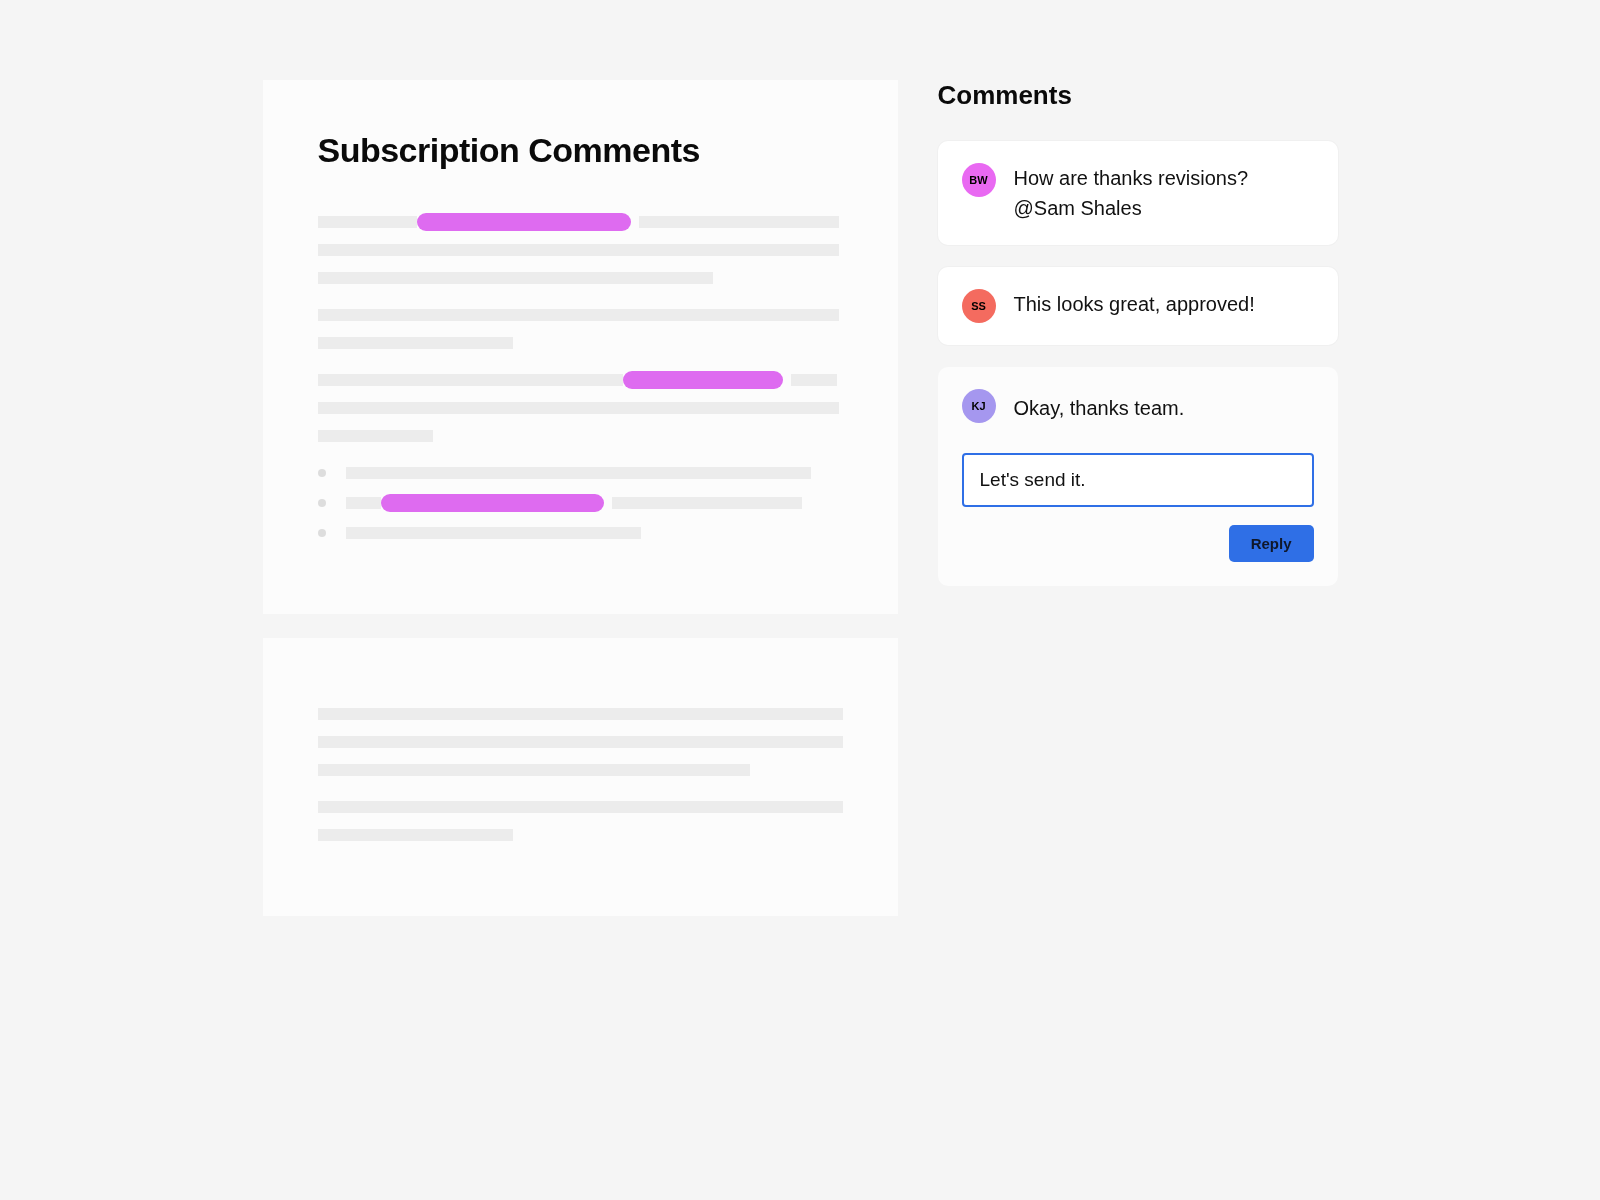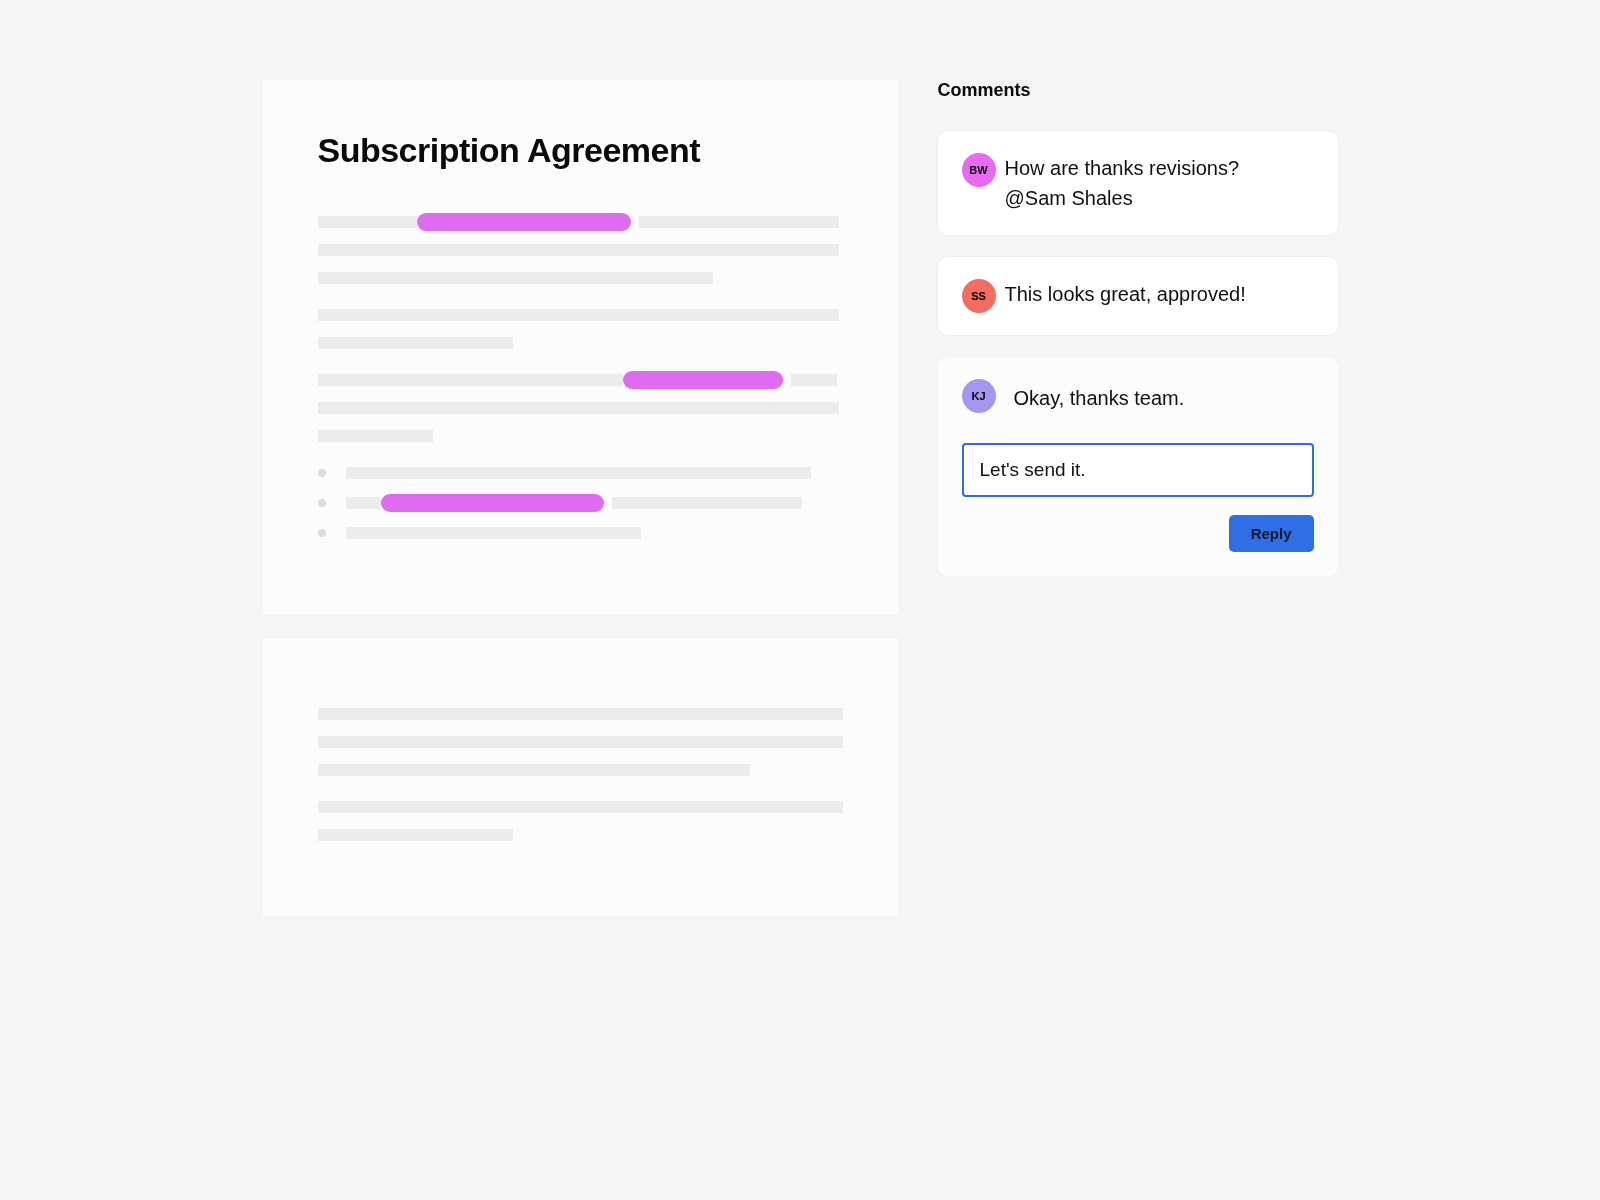--- a/index.html
+++ b/index.html
@@ -76,32 +76,32 @@
       align-items: center;
       height: 12px;
       flex: 1;
     }
 
     
     .comments-column {
       width: 400px;
     }
     .comments-title {
-      font-size: 18px;
+      font-size: 26px;
       font-weight: 700;
       color: #0a0a0a;
       margin-bottom: 30px;
     }
     .comment-card {
       background: #fff;
       border-radius: 10px;
       padding: 22px 24px;
       margin-bottom: 22px;
       display: flex;
-      gap: 9px;
+      gap: 18px;
       align-items: flex-start;
       box-shadow: 0 0 0 1px rgba(0,0,0,0.02);
     }
     .avatar {
       width: 34px;
       height: 34px;
       border-radius: 50%;
       display: flex;
       align-items: center;
       justify-content: center;
@@ -160,21 +160,21 @@
       cursor: pointer;
     }
   </style>
 </head>
 <body>
 
 <div class="container">
   <div class="doc-column">
 
     <div class="doc-page">
-      <div class="doc-title">Subscription Agreement</div>
+      <div class="doc-title">Subscription Comments</div>
 
       <div class="para">
         <div class="line">
           <div class="bar" style="width:99px"></div>
           <div class="hl" style="width:214px"></div>
           <div class="bar" style="width:200px;margin-left:8px"></div>
         </div>
         <div class="line">
             <div class="bar" style="width:521px"></div>
           </div>

